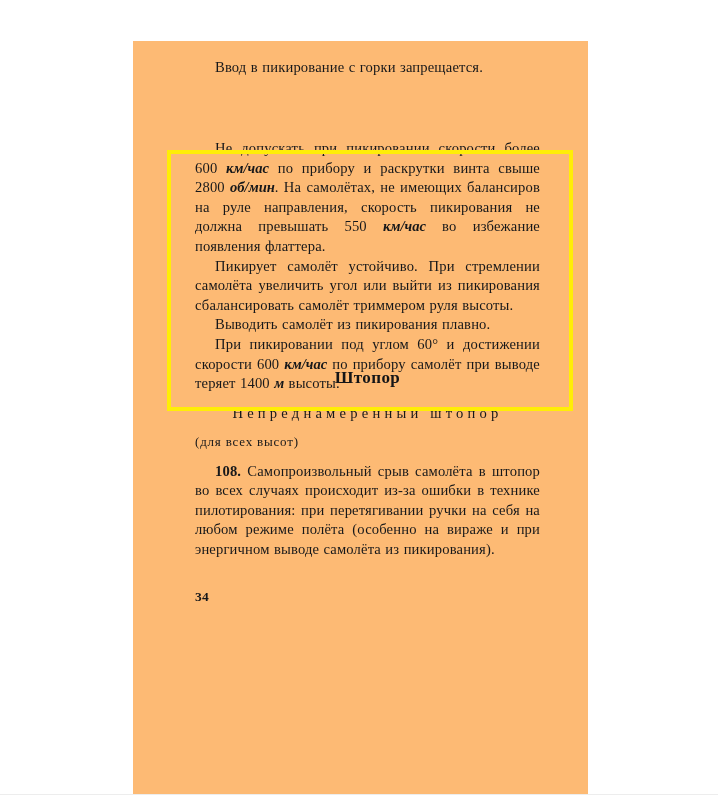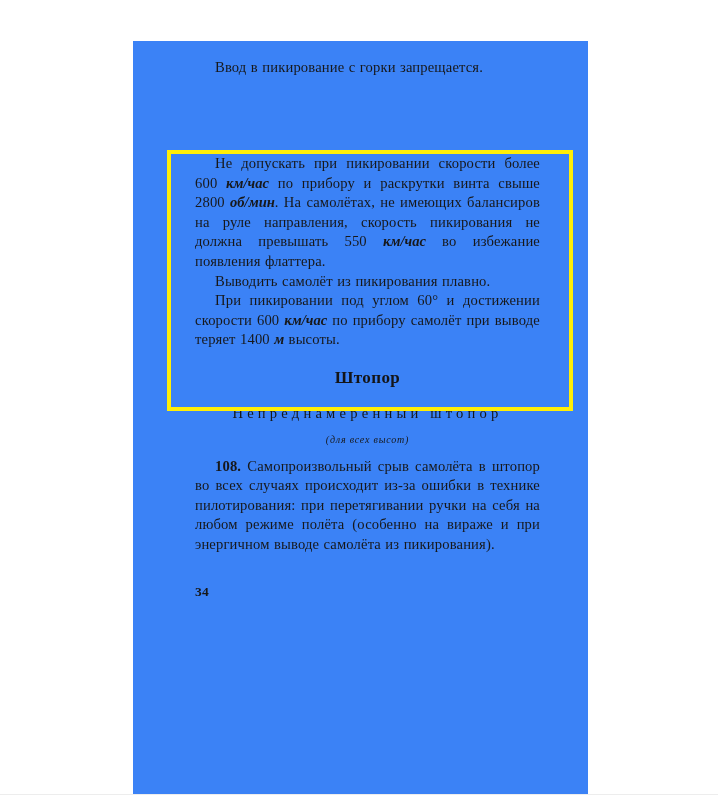--- a/index.html
+++ b/index.html
@@ -68,21 +68,21 @@
     top: 109px;
     width: 406px;
     height: 261px;
     border: 4px solid #ffee07;
     box-sizing: border-box;
     pointer-events: none;
   }
   #highlight-inner {
     position: absolute;
     left: 38px;
-    top: 113px;
+    top: 98px;
     width: 356px;
   }
   #highlight-inner .para { width: 345px; margin-left: 24px; }
 
   
   .head-main {
     font-size: 17px;
     font-weight: 700;
     text-align: center;
     color: #141517;
@@ -91,43 +91,42 @@
   }
   .head-sub {
     font-size: 14.6px;
     text-align: center;
     color: #17181a;
     margin: 12px;
     letter-spacing: 4.2px;
     font-weight: 400;
   }
   .head-sub-paren {
-    font-size: 10px;
-    text-align: center;
+    font-size: 13px;
+    text-align: left;
     color: #17181a;
     margin: 0;
     letter-spacing: 0.8px;
-    font-style: italic;
   }
 
   .folio {
     font-size: 13.5px;
     font-weight: 700;
     color: #17181a;
     letter-spacing: 0.3px;
   }
 
   .gap-s { height: 5px; }
   .gap-m { height: 12px; }
   .gap-l { height: 17px; }
 </style>
 </head>
 <body style="background: rgb(255, 255, 255);">
 
-<div id="scan-page" style="background: #3b82f6;">
+<div id="scan-page" style="background: #fdba74;">
 
   <div id="text-column">
 
     <p class="para">Ввод в пикирование с горки запрещается.</p>
 
 
     <div class="gap-m"></div>
 
     <div style="height:261px"></div>
 
@@ -146,19 +145,20 @@
     <p class="para"><b class="bnum">108.</b><span> Самопроизвольный срыв самолёта в штопор во всех случаях происходит из-за ошибки в технике пилотирования: при перетягивании ручки на себя на любом режиме полёта (особенно на вираже и при энергичном выводе самолёта из пикирования).</span></p>
 
     <div class="gap-l"></div>
     <div class="gap-m"></div>
 
     <div class="folio">34</div>
   </div>
 
   <div id="highlight-inner">
       <p class="para"><span>Не допускать при пикировании скорости более 600 </span><span class="ital">км/час</span><span> по прибору и раскрутки винта свыше 2800 </span><span class="ital">об/мин</span><span>. На самолётах, не имеющих балансиров на руле направления, скорость пикирования не должна превышать 550 </span><span class="ital">км/час</span><span> во избежание появления флаттера.</span></p>
+      <p class="para"><span>Пикирует самолёт устойчиво. При стремлении самолёта увеличить угол или выйти из пикирования сбалансировать самолёт триммером руля высоты.</span></p>
       <p class="para"><span>Выводить самолёт из пикирования плавно.</span></p>
       <p class="para"><span>При пикировании под углом 60° и достижении скорости 600 </span><span class="ital">км/час</span><span> по прибору самолёт при выводе теряет 1400 </span><span class="ital">м</span><span> высоты.</span></p>
     </div>
   <div id="highlight-box" style="border-color: rgb(255, 238, 7); border-width: 4px;"></div>
 </div>
 
 <div id="scan-bottom-edge"></div>
 
 </body></html>

